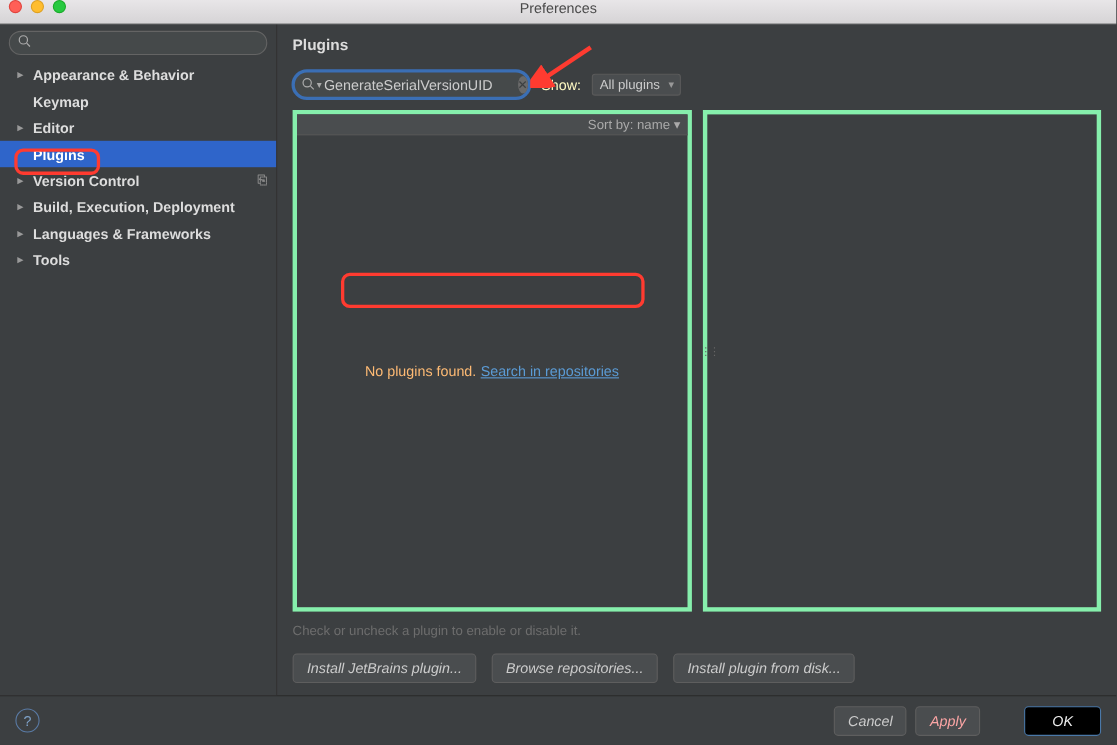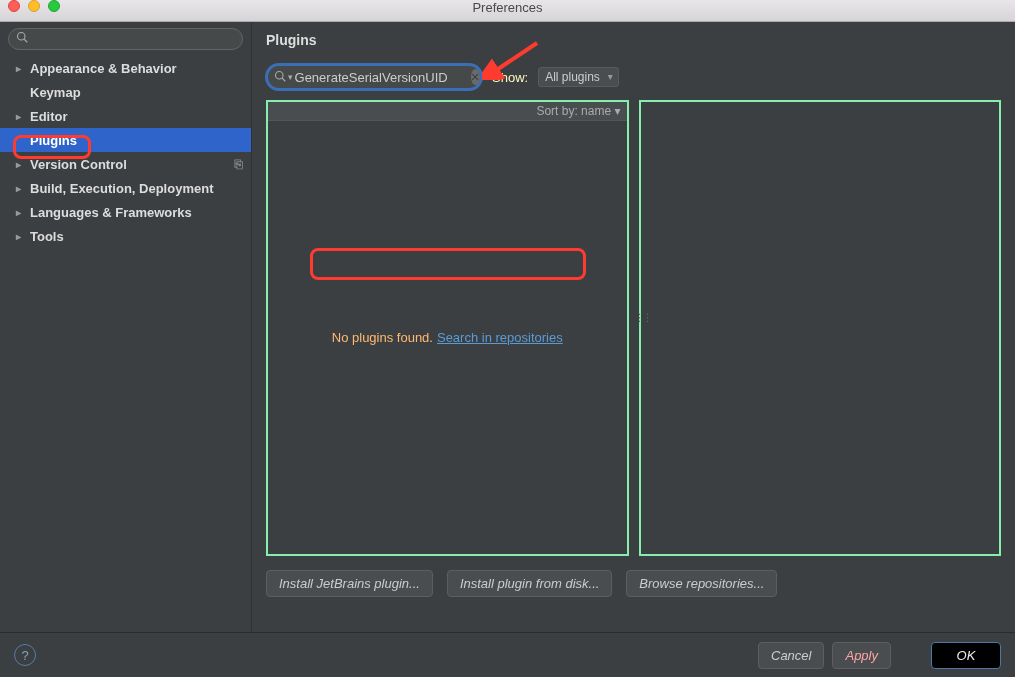--- a/index.html
+++ b/index.html
@@ -135,21 +135,21 @@
   .combo::after {
     content: "▾";
     position: absolute;
     right: 5px;
     top: 3px;
     font-size: 10px;
     color: #999;
   }
   .panels { display: flex; gap: 10px; margin-top: 10px; height: 456px; }
   .panel {
-    border: 2px solid #86efac;
+    border: 4px solid #86efac;
     background: #3c3f41;
     flex: 1;
     display: flex;
     flex-direction: column;
   }
   .panel.left { min-width: 360px; max-width: 368px; }
   .sort-header {
     background: #4a4d4f;
     color: #aaa;
     font-size: 12px;
@@ -295,25 +295,26 @@
         <div class="empty">
           <span class="txt">No plugins found.</span>
           <a>Search in repositories</a>
         </div>
       </div>
       <div class="panel" style="position:relative;">
         <div style="position:absolute; left:-6px; top:210px; color:#666; font-size:10px; letter-spacing:-2px;">⋮⋮</div>
       </div>
     </div>
 
+    <div class="hint">Check or uncheck a plugin to enable or disable it.</div>
 
     <div class="action-row">
       <button class="btn">Install JetBrains plugin...</button>
+      <button class="btn">Browse repositories...</button>
       <button class="btn">Install plugin from disk...</button>
-      <button class="btn">Browse repositories...</button>
     </div>
   </div>
 </div>
 
 <div class="footer">
   <div class="help-icon">?</div>
   <div class="spacer"></div>
   <button class="btn">Cancel</button>
   <button class="btn disabled">Apply</button>
   <button class="btn primary">OK</button>

